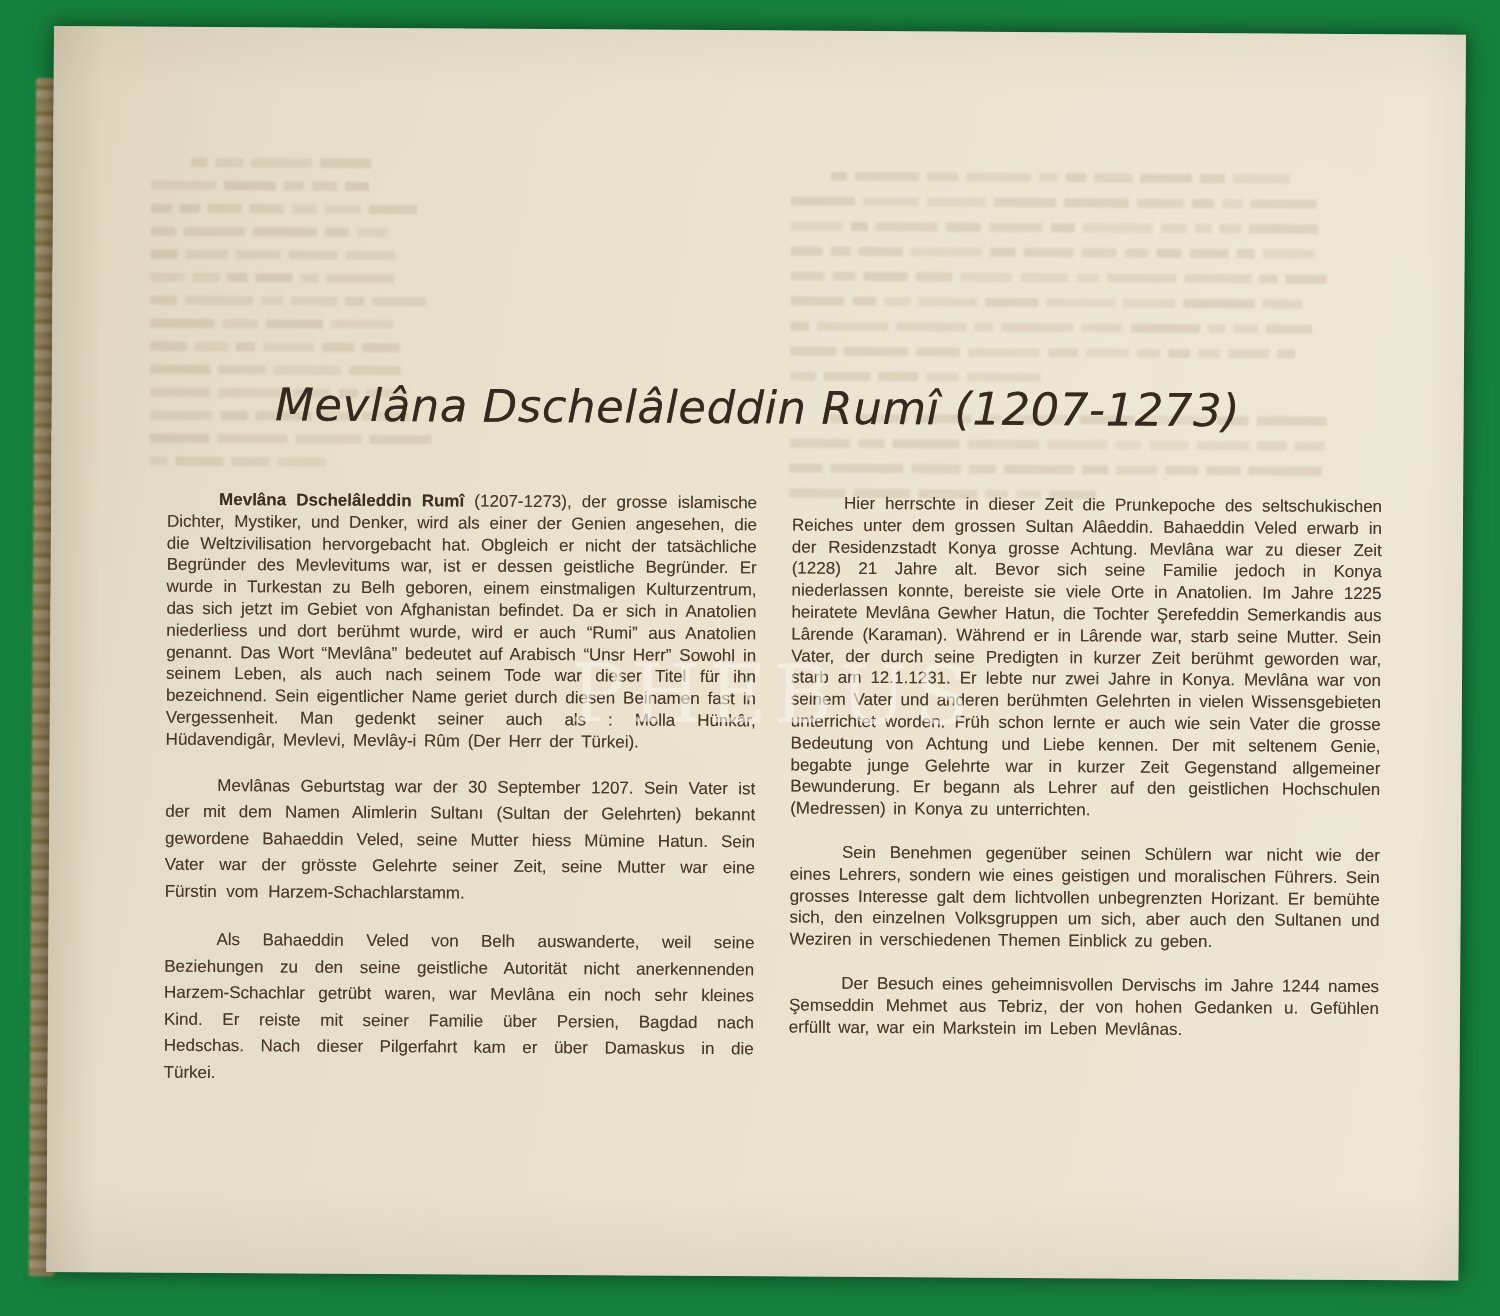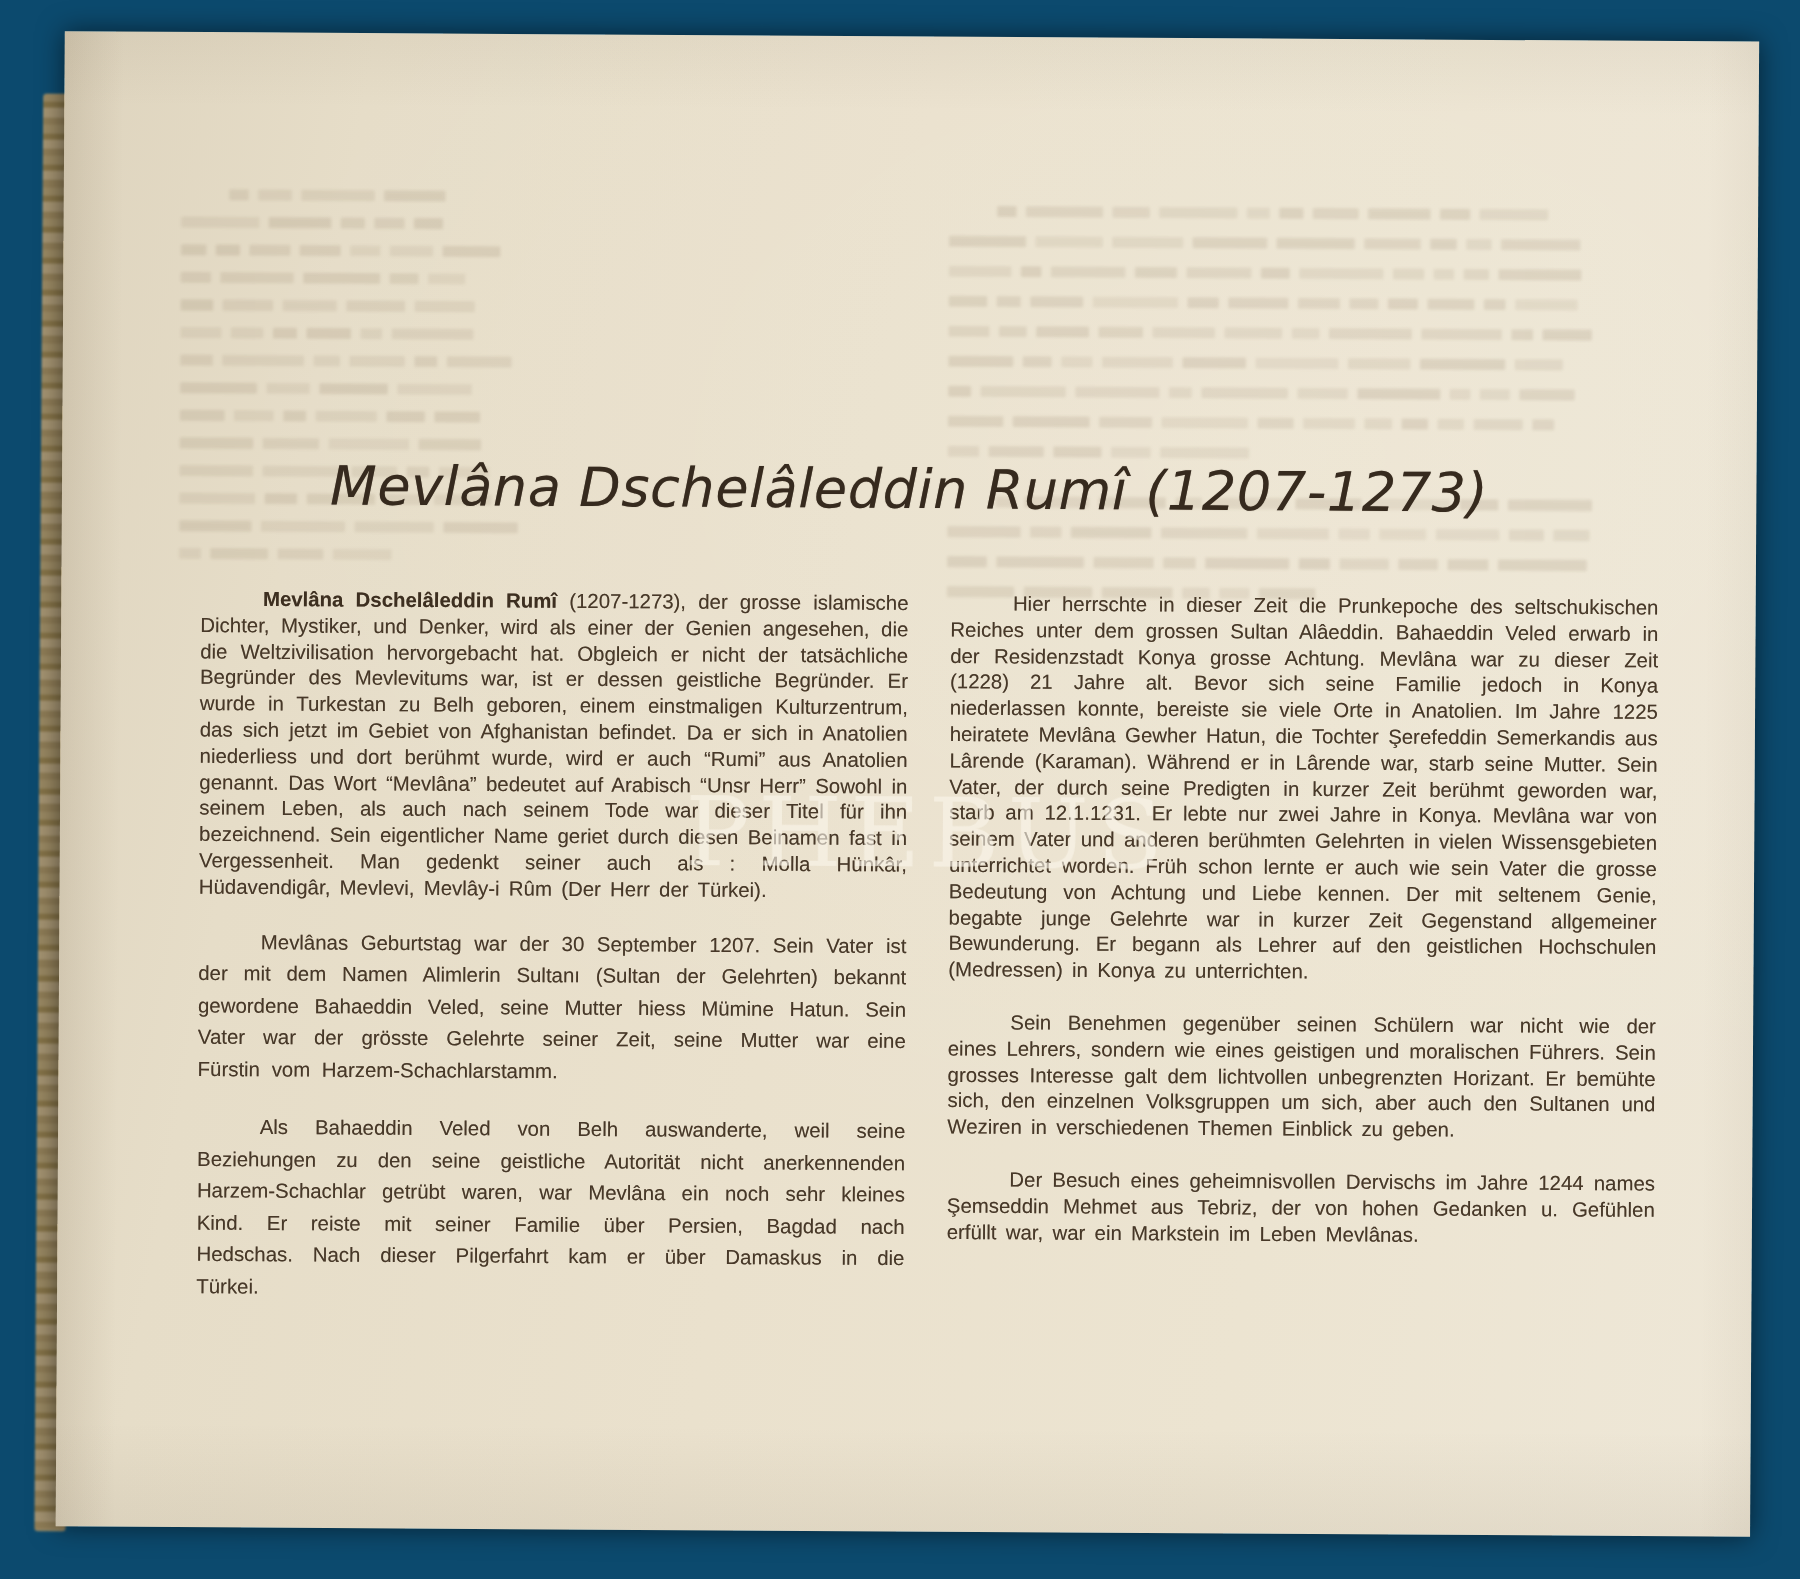--- a/index.html
+++ b/index.html
@@ -1,16 +1,16 @@
 <!DOCTYPE html>
 <html><head>
 <meta charset="utf-8">
 <style>
   html,body{margin:0;padding:0;background:#000;}
-  .photo{position:relative;width:1500px;height:1316px;background:#0c4a6e;overflow:hidden;
+  .photo{position:relative;width:1500px;height:1316px;background:#15803d;overflow:hidden;
          font-family:"Liberation Sans",sans-serif;}
   
   .stack-edge{position:absolute;left:36px;top:78px;width:26px;height:1198px;
               transform:rotate(0.35deg);transform-origin:top left;
               background:repeating-linear-gradient(to bottom,
                  #9a8963 0 7px,#857348 7px 12px,#a59472 12px 20px,#8f7d57 20px 26px);
               filter:blur(1px);border-radius:3px;}
   
   .page{position:absolute;left:54px;top:26px;width:1412px;height:1246px;
         transform:rotate(0.35deg);transform-origin:top left;

